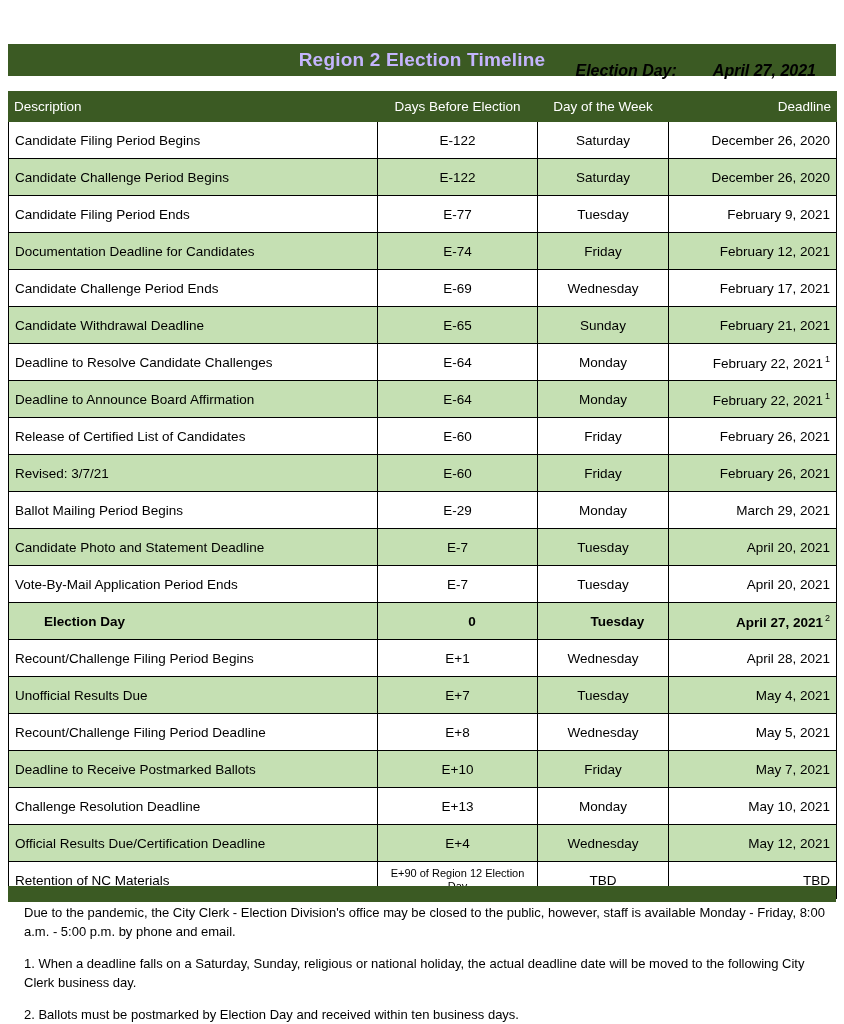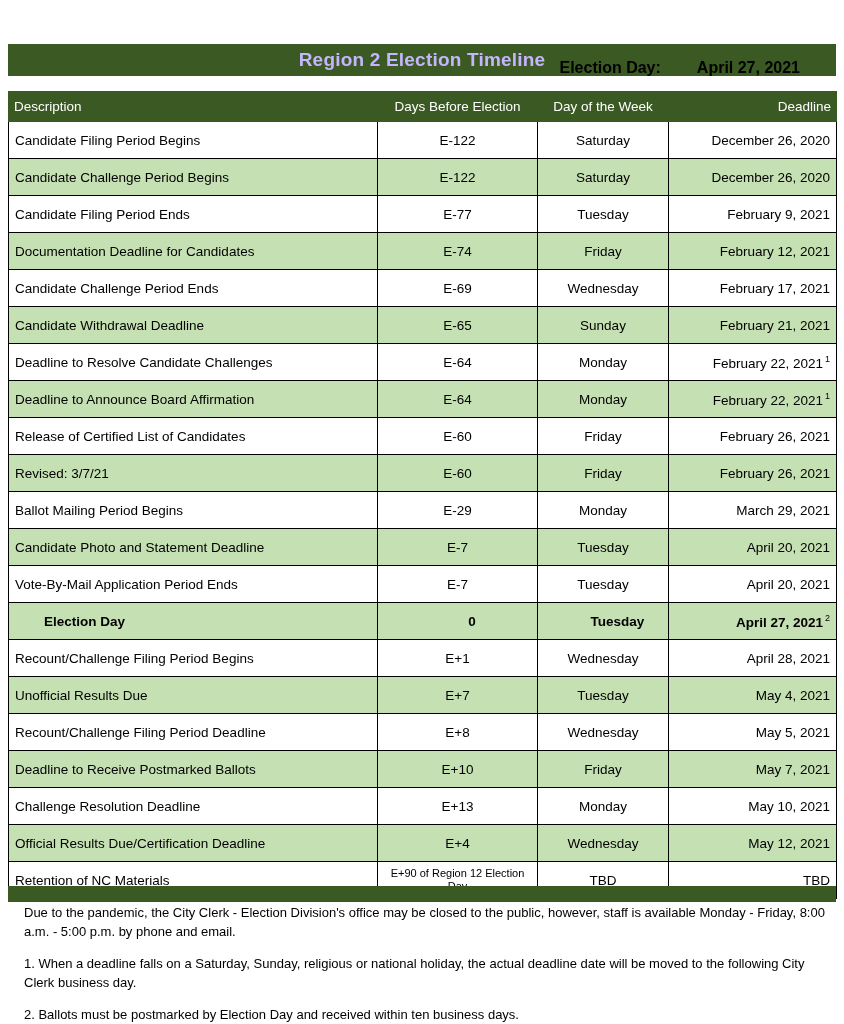--- a/index.html
+++ b/index.html
@@ -35,29 +35,30 @@
     display: flex;
     align-items: center;
     justify-content: center;
     letter-spacing: .2px;
     margin-top: 32px;
   }
 
   
   .electionday-line {
     position: absolute;
-    left: 0;
+    left: 16px;
     top: 56px;
     width: 828px;
     height: 24px;
     display: flex;
-    align-items: center;
+    align-items: flex-end;
     justify-content: flex-end;
     font-size: 16px;
     font-weight: bold;
+    font-style: italic;
   }
   .electionday-line .ed-label { margin-right: 36px; }
   .electionday-line .ed-value { margin-right: 28px; }
 
   
   table.timeline {
     position: absolute;
     left: 8px;
     top: 91px;
     width: 828px;

